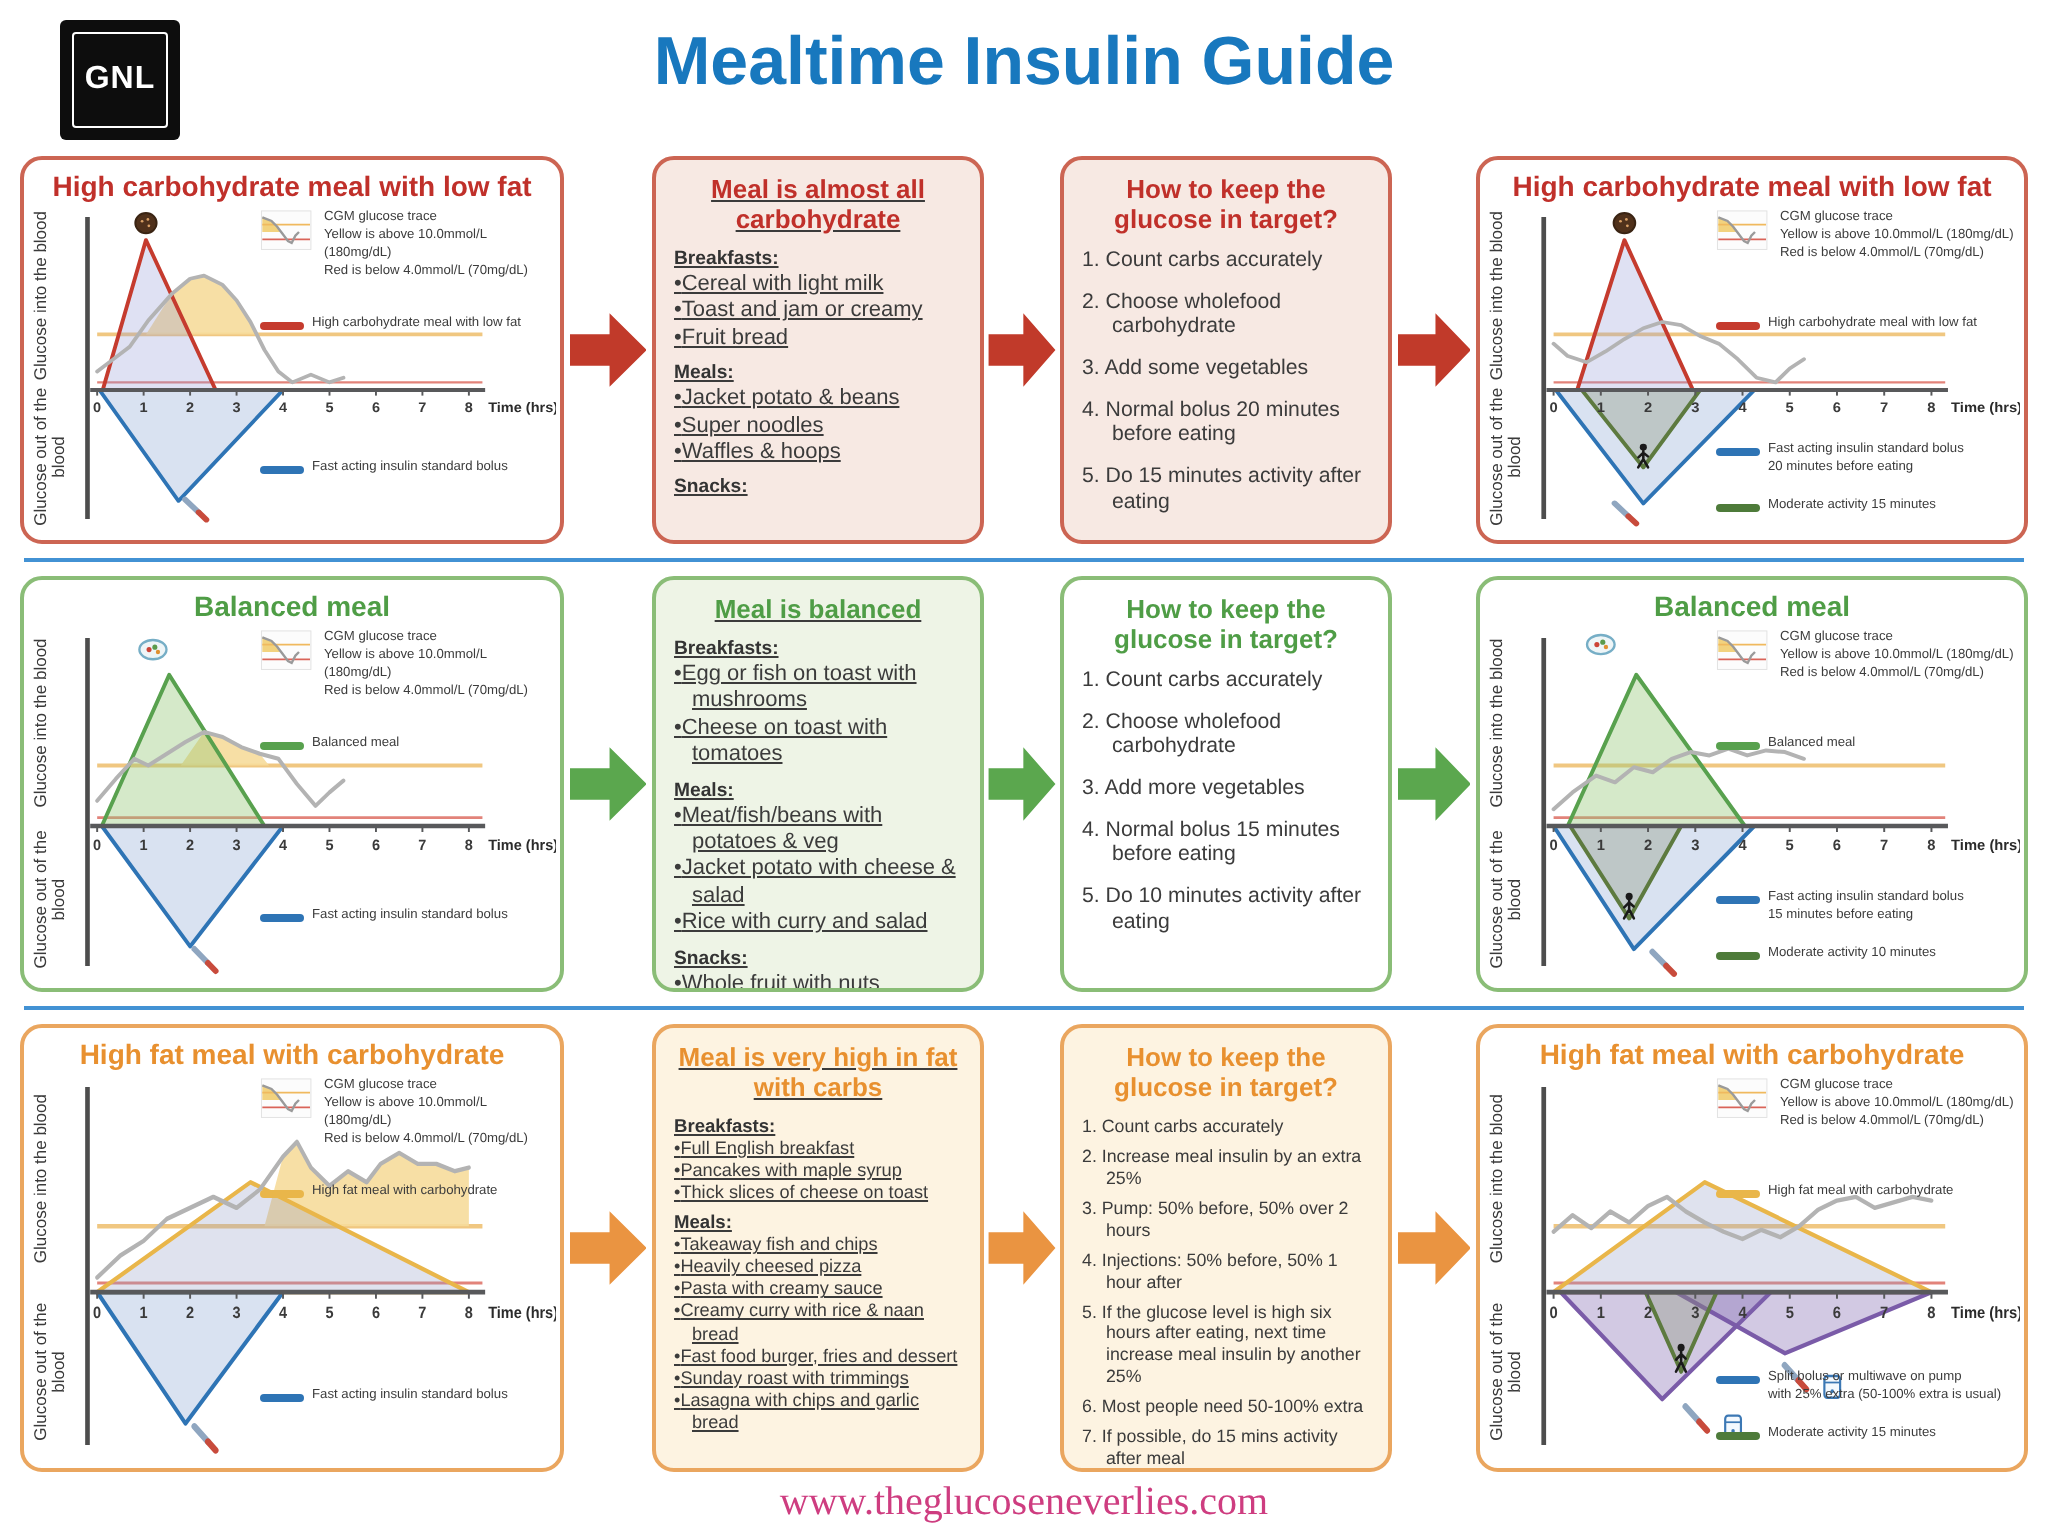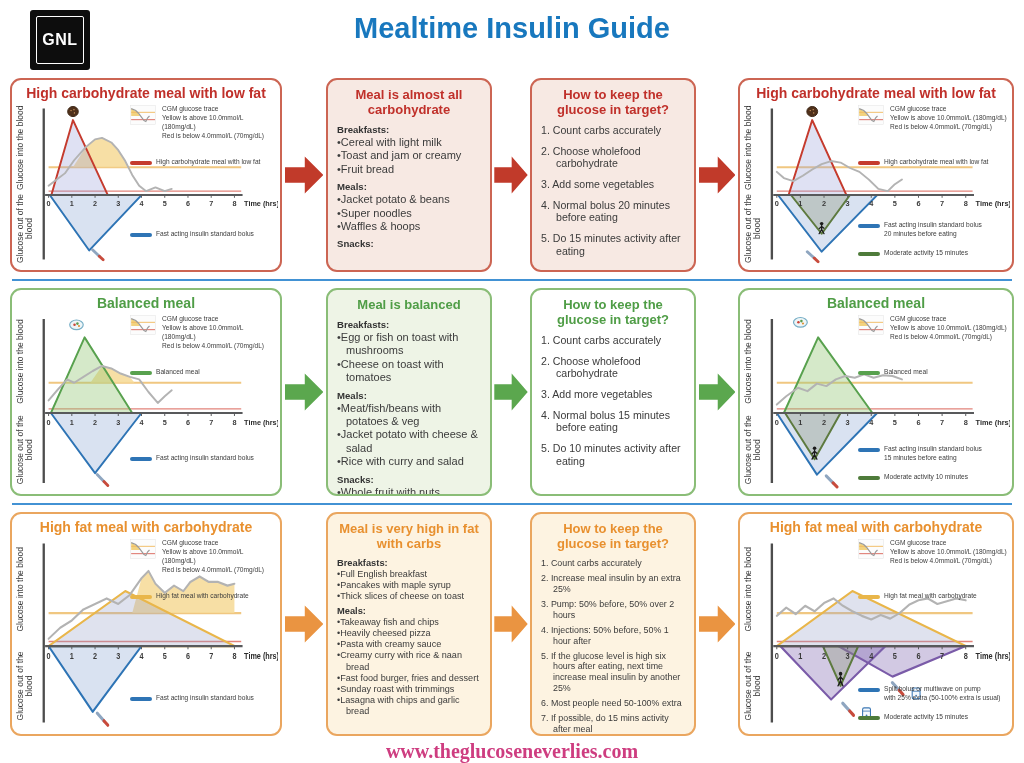--- a/index.html
+++ b/index.html
@@ -7,21 +7,21 @@
     font-family:"Liberation Sans", sans-serif; color:#3b3b3b; }
   .page { width:1024px; height:558px; position:relative; padding:0 10px; }
 
   
   .header { position:relative; height:78px; }
   .logo { position:absolute; left:20px; top:10px; width:60px; height:60px; background:#0d0d0d;
     border-radius:3px; display:flex; align-items:center; justify-content:center; }
   .logo-inner { border:1.5px solid #fff; border-radius:2px; width:48px; height:48px;
     display:flex; align-items:center; justify-content:center;
     color:#fff; font-weight:bold; font-size:16px; letter-spacing:.5px; }
-  .page-title { text-align:center; padding-top:12px; font-size:29px; font-weight:bold; color:#1878be; }
+  .page-title { text-align:center; padding-top:12px; font-size:34px; font-weight:bold; color:#1878be; }
 
   
   .row { display:grid; grid-template-columns:272px 44px 166px 38px 166px 42px 276px;
     align-items:stretch; }
   .row[data-row="0"] { height:194px; }
   .row[data-row="1"] { height:208px; }
   .row[data-row="2"] { height:224px; }
   .divider { border:none; border-top:2.5px solid #4292d4; margin:7px 2px; }
 
   .panel { border:2px solid var(--bd); border-radius:11px; background:#fff; overflow:hidden; }
@@ -42,38 +42,38 @@
     color:#3c3c3c; pointer-events:none; }
   .lg .sw { width:22px; height:3.5px; border-radius:2px; margin-top:3px; flex:none; }
   .lg .thumb { width:28px; height:22px; flex:none; }
   .lg-cgm { top:2px; left:94px; }
   .lg-meal { top:55px; left:94px; }
   .lg-insulin { bottom:26px; left:94px; }
   .lg-activity { bottom:7px; left:94px; }
 
   
   .text-panel { padding:7px 9px; }
-  .meal-panel { background:var(--tint); }
+  .meal-panel { background:var(--tint);text-decoration:underline; }
   .panel-title { color:var(--tc); font-size:13px; font-weight:bold; text-align:center;
     line-height:1.15; margin:1px 0 6px; }
   .sections h3 { font-size:9.6px; margin:5px 0 1px; color:#333; }
   .sections ul { list-style:none; }
   .sections li { font-size:11px; line-height:1.22; padding-left:9px; text-indent:-9px; }
   .sections li::before { content:"\2022 "; }
   .howto-steps { list-style:none; counter-reset:st; margin-top:2px; }
   .howto-steps li { counter-increment:st; font-size:10.6px; line-height:1.2; margin-bottom:8px;
     padding-left:15px; text-indent:-15px; }
   .howto-steps li::before { content:counter(st) ". "; }
   .row[data-row="2"] .howto-steps li { font-size:8.9px; margin-bottom:4.5px; padding-left:12px; text-indent:-12px; }
   .row[data-row="2"] .sections li { font-size:9.1px; }
   .row[data-row="2"] .sections h3 { font-size:9.3px; margin-top:4px; }
 
   
   .footer { text-align:center; margin-top:4px; font-family:"Liberation Serif", serif;
-    font-weight:bold; font-size:20px; color:#ce3d80; }
+    font-weight:normal; font-size:20px; color:#ce3d80; }
 </style>
 </head>
 <body>
 
 <div class="page">
   <div class="header">
     <div class="logo">
       <div class="logo-inner">GNL</div>
     </div>
     <div class="page-title">Mealtime Insulin Guide</div>

